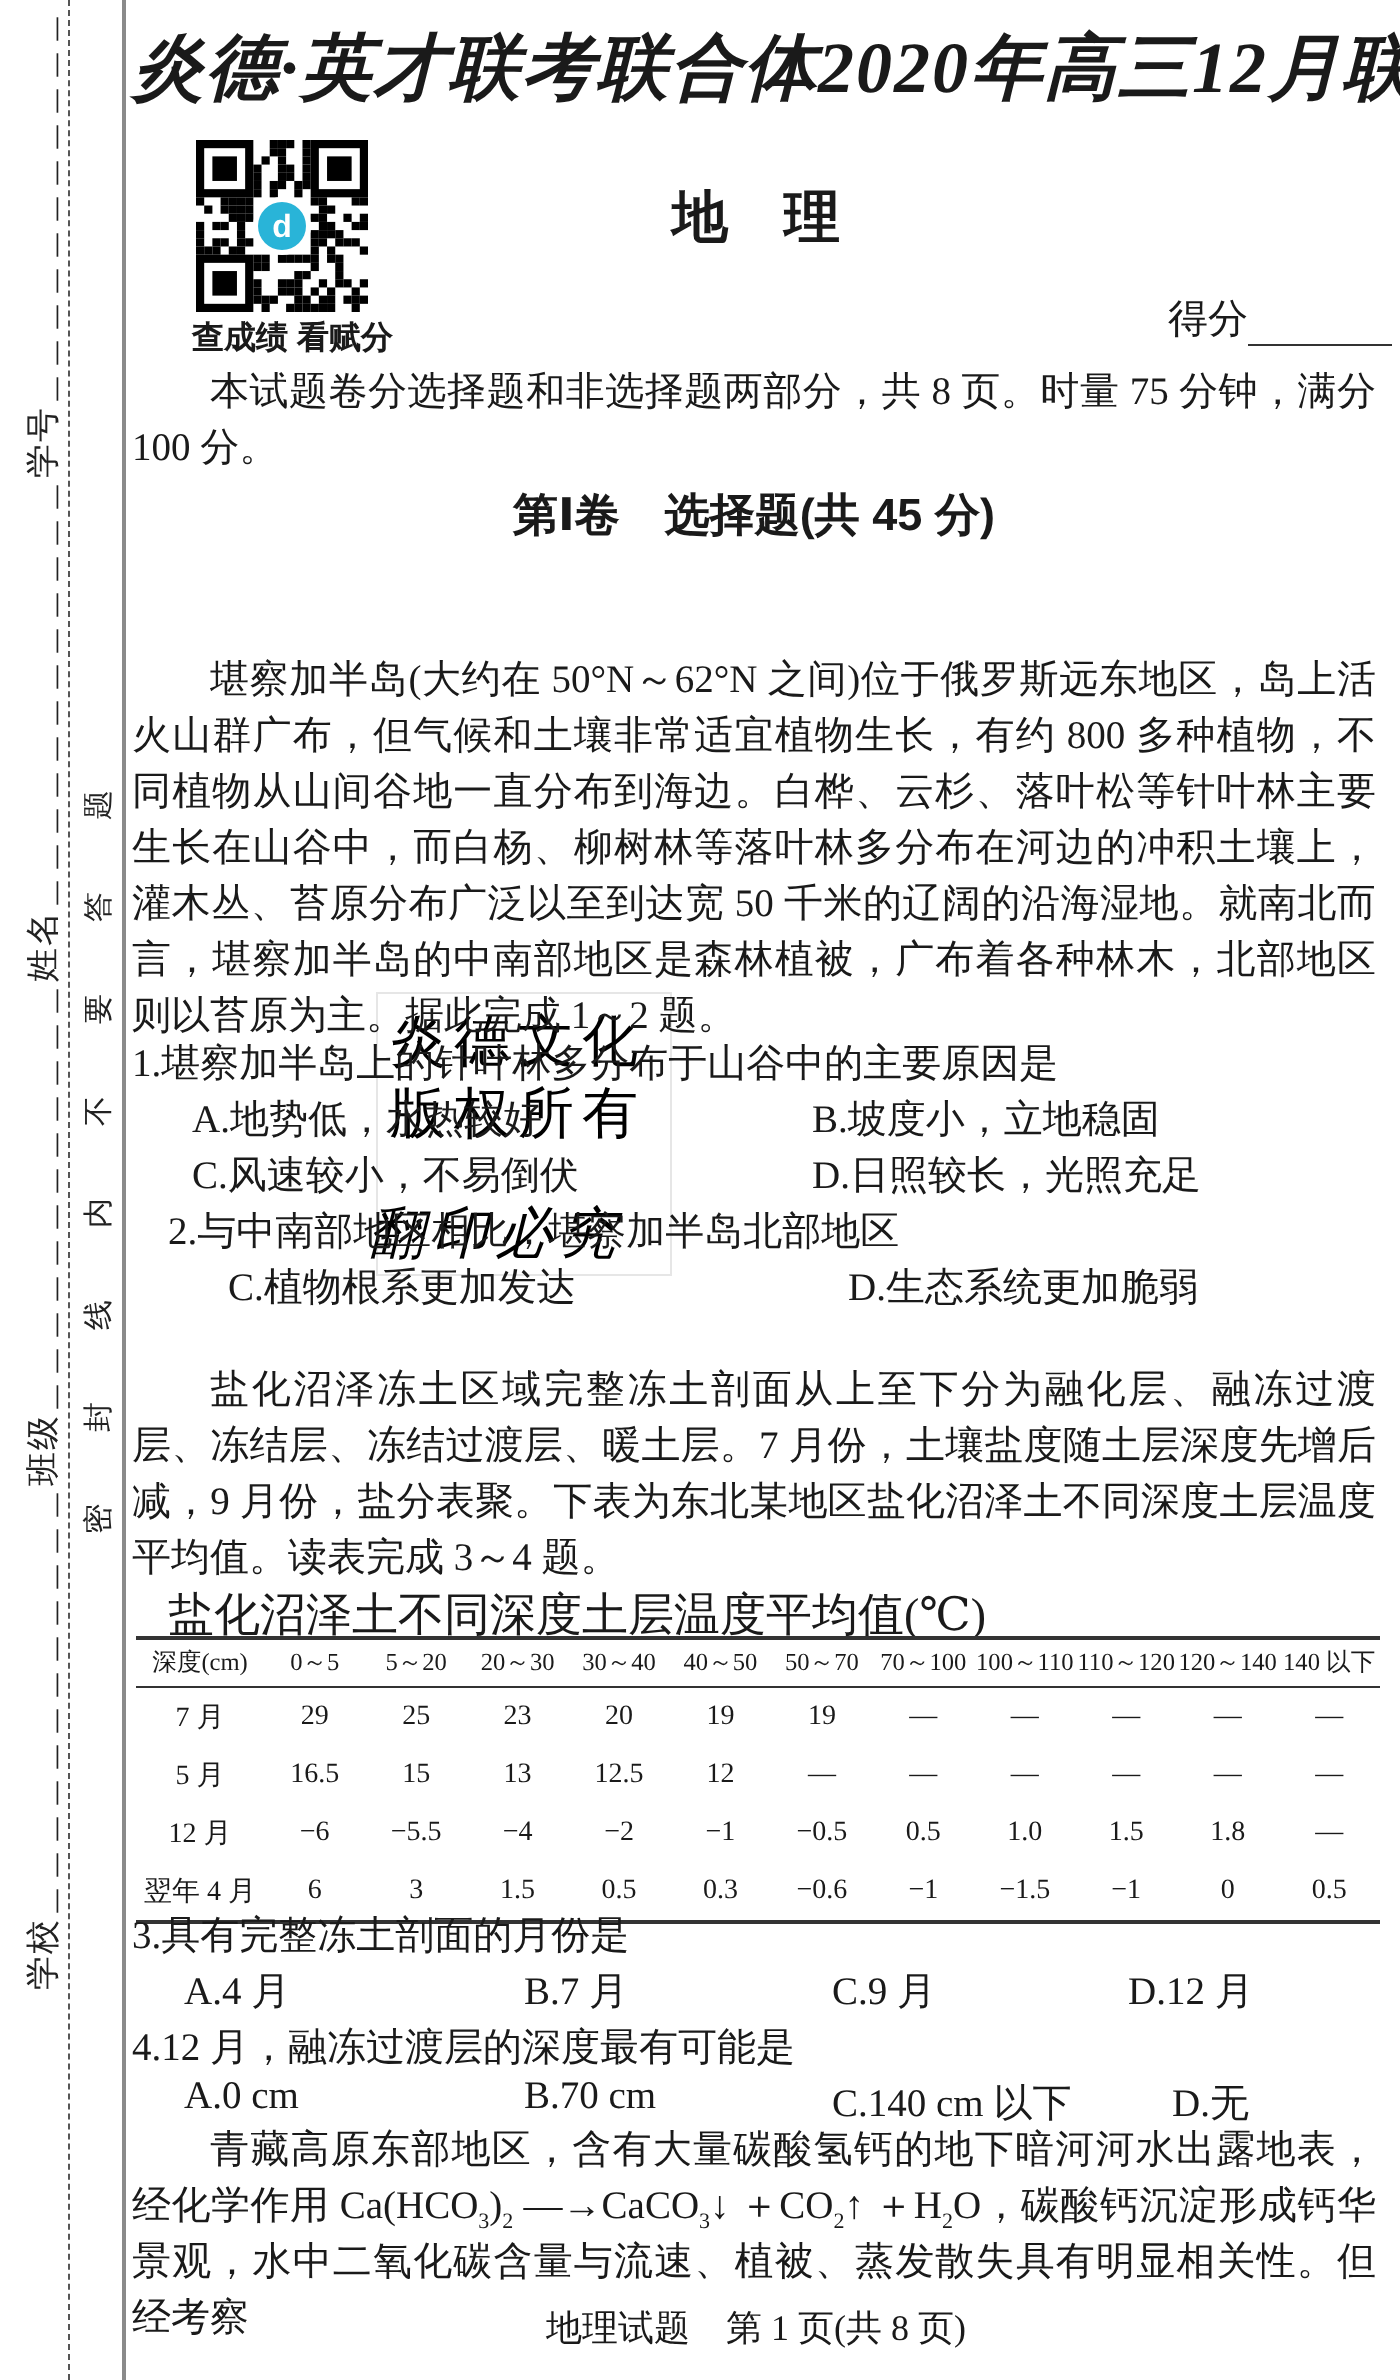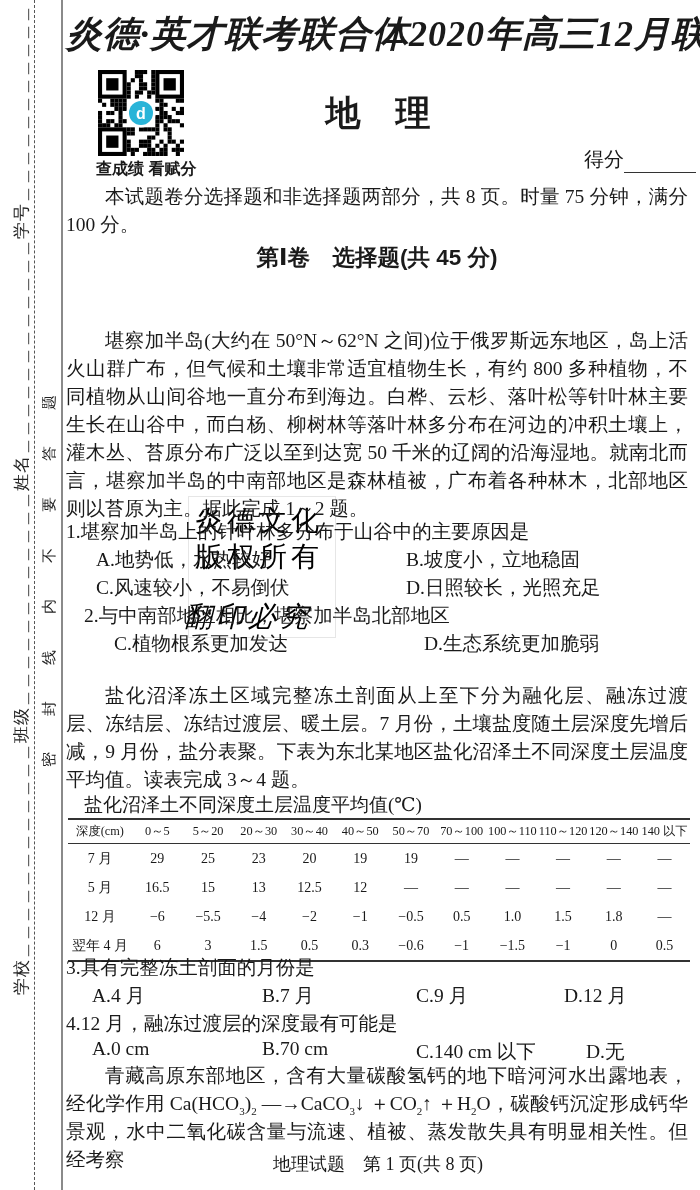--- a/index.html
+++ b/index.html
@@ -16,21 +16,21 @@
   .solid-line{left:61px;top:0;height:1190px;width:2px;background:#8a8a8a;}
   .rot{transform:rotate(-90deg);transform-origin:center;white-space:nowrap;}
   .student-fields{left:-473px;top:488px;width:990px;height:24px;font-size:17px;letter-spacing:1px;color:#222;}
   .seal-text{left:-175px;top:532px;width:450px;height:20px;font-size:15px;letter-spacing:36px;color:#222;}
 
   
   .exam-title{left:66px;top:10px;width:624px;text-align:center;font-size:36px;font-weight:900;
               font-style:italic;letter-spacing:1px;white-space:nowrap;}
   .qr{left:98px;top:70px;width:86px;height:86px;}
   .qr-caption{left:96px;top:159px;width:120px;font-size:16px;font-weight:bold;}
-  .subject{left:66px;top:90px;width:624px;text-align:center;font-size:35px;font-weight:bold;}
+  .subject{left:66px;top:90px;width:624px;text-align:center;font-size:28px;font-weight:bold;}
   .score{left:584px;top:146px;font-size:20px;}
   .score-line{display:inline-block;width:72px;border-bottom:1.5px solid #333;height:1.2em;vertical-align:bottom;}
 
   
   .intro{left:66px;top:183px;width:622px;}
   .sec-title{left:66px;top:242px;width:622px;text-align:center;font-size:22.5px;font-weight:bold;}
   .lead{left:66px;top:271px;width:622px;}
   .passage1{left:66px;top:327px;width:622px;}
   .passage2{left:66px;top:682px;width:622px;}
   .passage3{left:66px;top:1062px;width:622px;}
@@ -39,21 +39,21 @@
   .qgroup{width:622px;font-size:19.5px;}
   .qrow{position:relative;height:28px;}
   .qrow span{position:absolute;top:0;white-space:nowrap;}
   .q1{left:66px;top:518px;} .q2{left:84px;top:602px;}
   .q3{left:66px;top:954px;} .q4{left:66px;top:1010px;}
   .colA{left:30px;} .colB{left:340px;}
   .c4-0{left:26px;} .c4-1{left:196px;} .c4-2{left:350px;} .c4-3{left:498px;} .c4-3b{left:520px;}
 
   
   .tbl-caption-row{left:66px;top:792px;width:624px;display:flex;justify-content:space-between;}
-  .tbl-caption{font-size:19px;padding-left:18px;}
+  .tbl-caption{font-size:23px;padding-left:18px;}
   .tbl-note{font-size:18px;padding-right:26px;}
   table.soil{left:68px;top:818px;width:622px;border-collapse:collapse;table-layout:fixed;}
   table.soil th{font-size:12.3px;font-weight:normal;padding:3px 0;white-space:nowrap;}
   table.soil td{font-size:14px;height:27px;text-align:center;white-space:nowrap;}
   table.soil thead tr{border-top:2px solid #333;border-bottom:1px solid #333;}
   table.soil{border-bottom:2px solid #333;}
   table.soil th:first-child, table.soil td:first-child{width:64px;margin-top:39px;}
 
   .footer{left:66px;top:1152px;width:624px;text-align:center;font-size:18px;}
 

